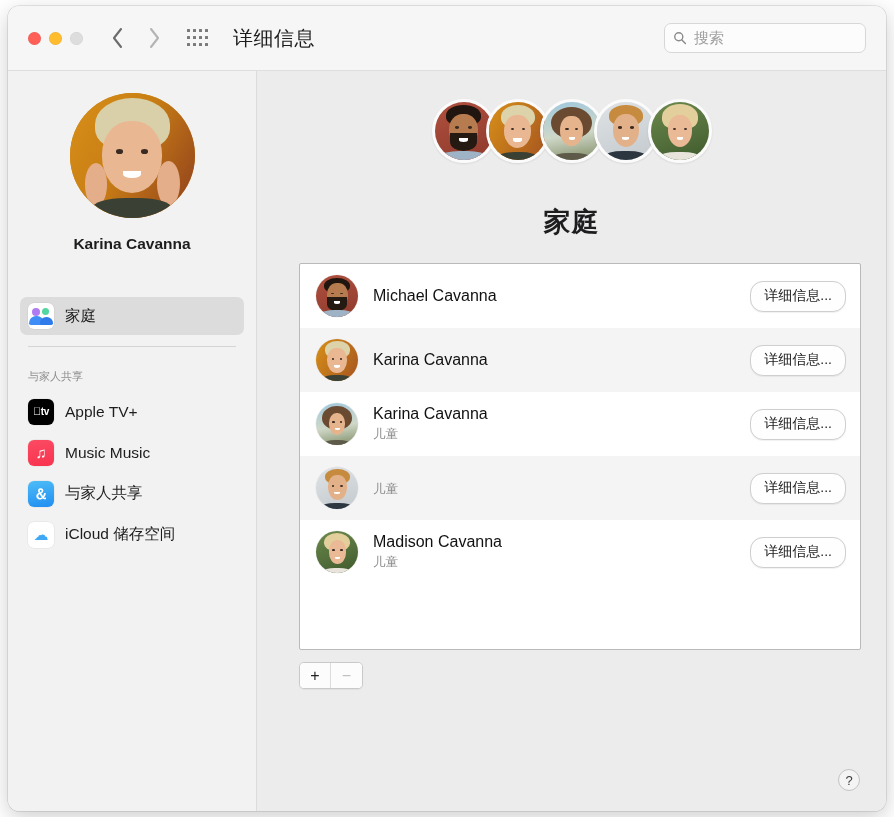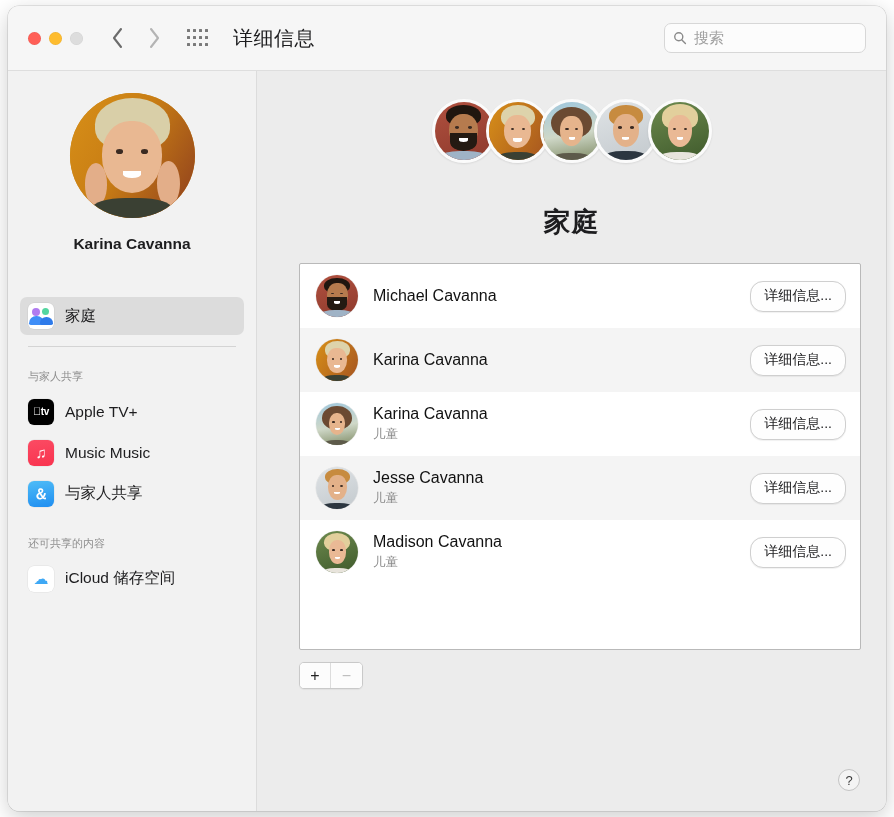--- a/index.html
+++ b/index.html
@@ -451,21 +451,20 @@
           <div class="nav-label">Music Music</div>
         </div>
         <div class="nav-item">
           <div class="nav-icon ic-appstore">
               <span>＆</span>
             </div>
           <div class="nav-label">与家人共享</div>
         </div>
       </div>
 
-      <div class="section-head">还可共享的内容</div>
       <div class="list">
         <div class="nav-item">
           <div class="nav-icon ic-icloud">
               <span>☁</span>
             </div>
           <div class="nav-label">iCloud 储存空间</div>
         </div>
       </div>
     </div>
 
@@ -596,21 +595,20 @@
               <div class="bg" style="background:linear-gradient(160deg,#dfe3e6,#c3c9cd);"></div>
               <div class="hair" style="left:22%;top:5%;width:58%;height:36%;background:#c78b3f;"></div>
               <div class="skin" style="left:28%;top:20%;width:45%;height:58%;background:#e3b189;"></div>
               <div class="eyeL" style="left:37%;top:42%;width:7%;height:4.5%;"></div>
               <div class="eyeR" style="left:57%;top:42%;width:7%;height:4.5%;"></div>
               <div class="mouth" style="left:44%;top:60%;width:12%;height:5%;"></div>
               <div class="shirt" style="left:14%;top:85%;width:72%;height:20%;background:#2c3640;"></div>
             </div>
           </div>
           <div class="row-text">
-            <div class="row-name">Jesse Cavanna</div>
             <div class="row-role">儿童</div>
           </div>
           <button class="details-btn">详细信息...</button>
         </div>
 
         <div class="member-row">
           <div class="row-av">
             <div class="face">
               <div class="bg" style="background:linear-gradient(160deg,#6d8a4e,#3f5a2c);"></div>
               <div class="hair" style="left:20%;top:4%;width:62%;height:44%;background:#e2cf9c;"></div>

